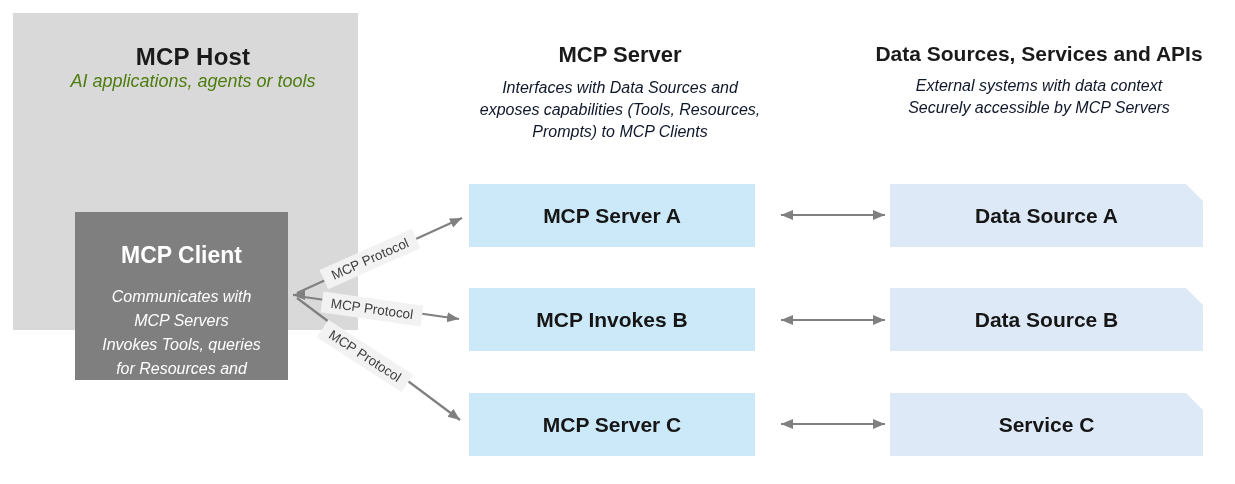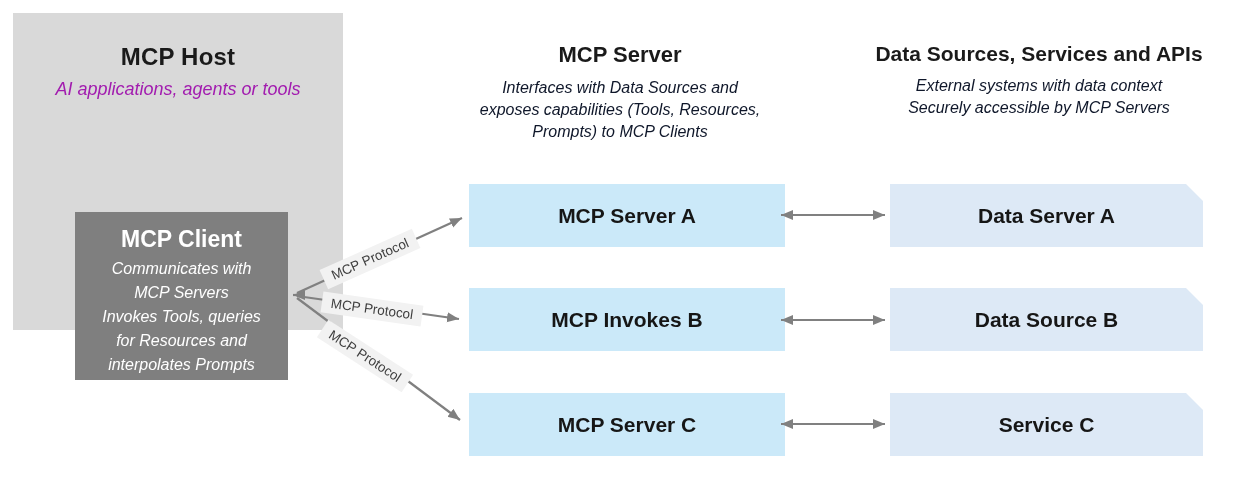--- a/index.html
+++ b/index.html
@@ -15,47 +15,48 @@
     background: #ffffff;
     overflow: hidden;
     color: var(--heading-text, #1a1a1a);
   }
   
   .host-panel {
     position: absolute;
     left: 13px; top: 13px;
     width: 330px; height: 317px;
     background: var(--host-bg, #d9d9d9);
+    padding-left: 15px;
   }
   .host-title {
     margin: 30px 0 0 0;
     text-align: center;
     font-size: 24px;
     font-weight: 700;
     letter-spacing: 0.2px;
   }
   .host-subtitle {
-    margin: 8px 0 0 0;
+    margin: 0 0 0 0;
     text-align: center;
     font-style: italic;
     font-size: 18px;
-    color: #a21caf;
+    color: #4d7c0f;
   }
   .client-box {
     position: absolute;
     left: 62px; top: 199px;
     width: 213px; height: 168px;
     background: var(--client-bg, #7f7f7f);
     color: var(--client-text, #ffffff);
     text-align: center;
     box-sizing: border-box;
     padding-top: 14px;
   }
   .client-title {
-    margin: 0;
+    margin: 16px;
     font-size: 23px;
     font-weight: 700;
   }
   .client-desc {
     margin: 4px 6px 16px 6px;
     font-style: italic;
     font-size: 16px;
     line-height: 24px;
     white-space: pre-line;
   }
@@ -86,21 +87,21 @@
     position: absolute;
     display: flex;
     align-items: center;
     justify-content: center;
     font-size: 21px;
     font-weight: 600;
     color: #161616;
   }
   .server-node {
     left: 469px;
-    width: 316px;
+    width: 286px;
     height: 63px;
     background: var(--server-box-bg, #cbe9f9);
   }
   .source-node {
     left: 890px;
     width: 313px;
     height: 63px;
     background: var(--source-box-bg, #dde9f6);
     clip-path: polygon(0 0, calc(100% - 17px) 0, 100% 17px, 100% 100%, 0 100%);
   }
@@ -164,21 +165,21 @@
     <span>MCP Server A</span>
   </div>
   <div class="node server-node row-b">
     <span>MCP Invokes B</span>
   </div>
   <div class="node server-node row-c">
     <span>MCP Server C</span>
   </div>
 
   <div class="node source-node row-a">
-    <span>Data Server A</span>
+    <span>Data Source A</span>
   </div>
   <div class="node source-node row-b">
     <span>Data Source B</span>
   </div>
   <div class="node source-node row-c">
     <span>Service C</span>
   </div>
 
   <svg class="arrows-layer" viewBox="0 0 1235 484" aria-hidden="true">
     <defs>

